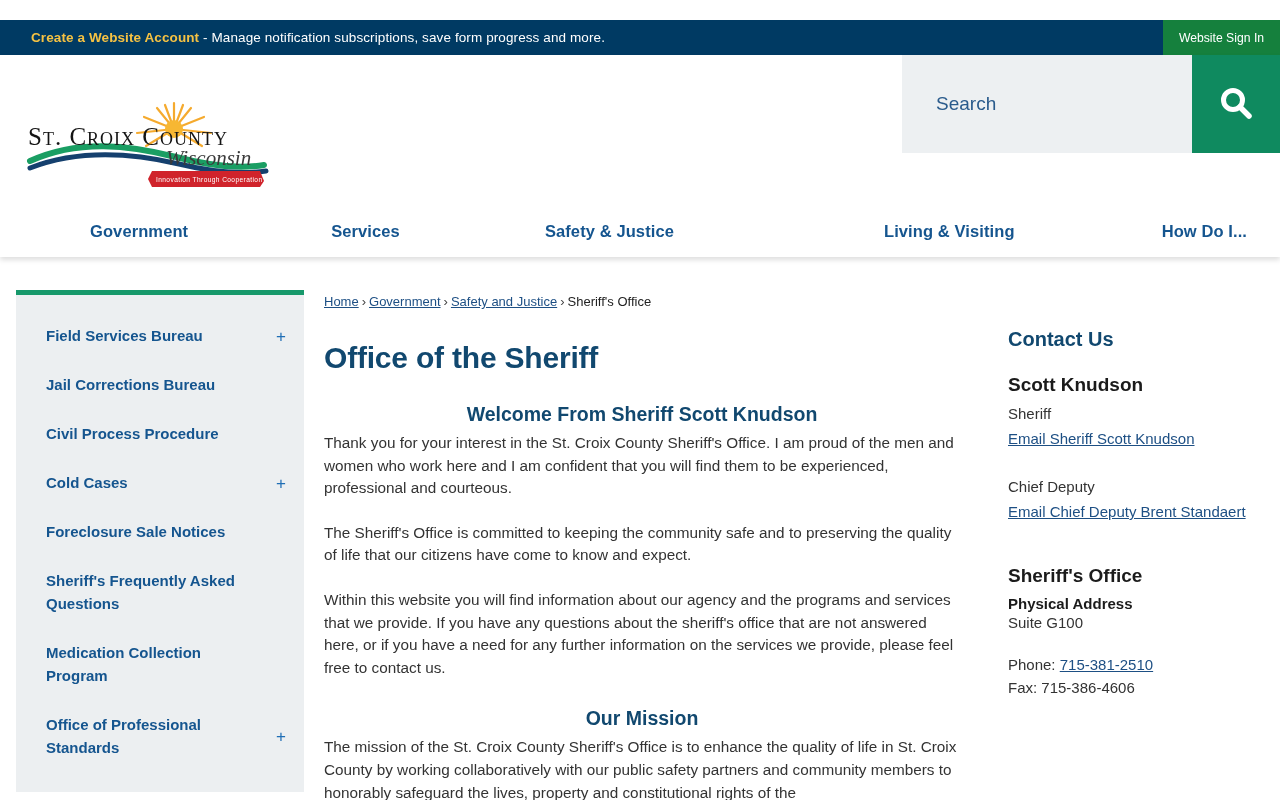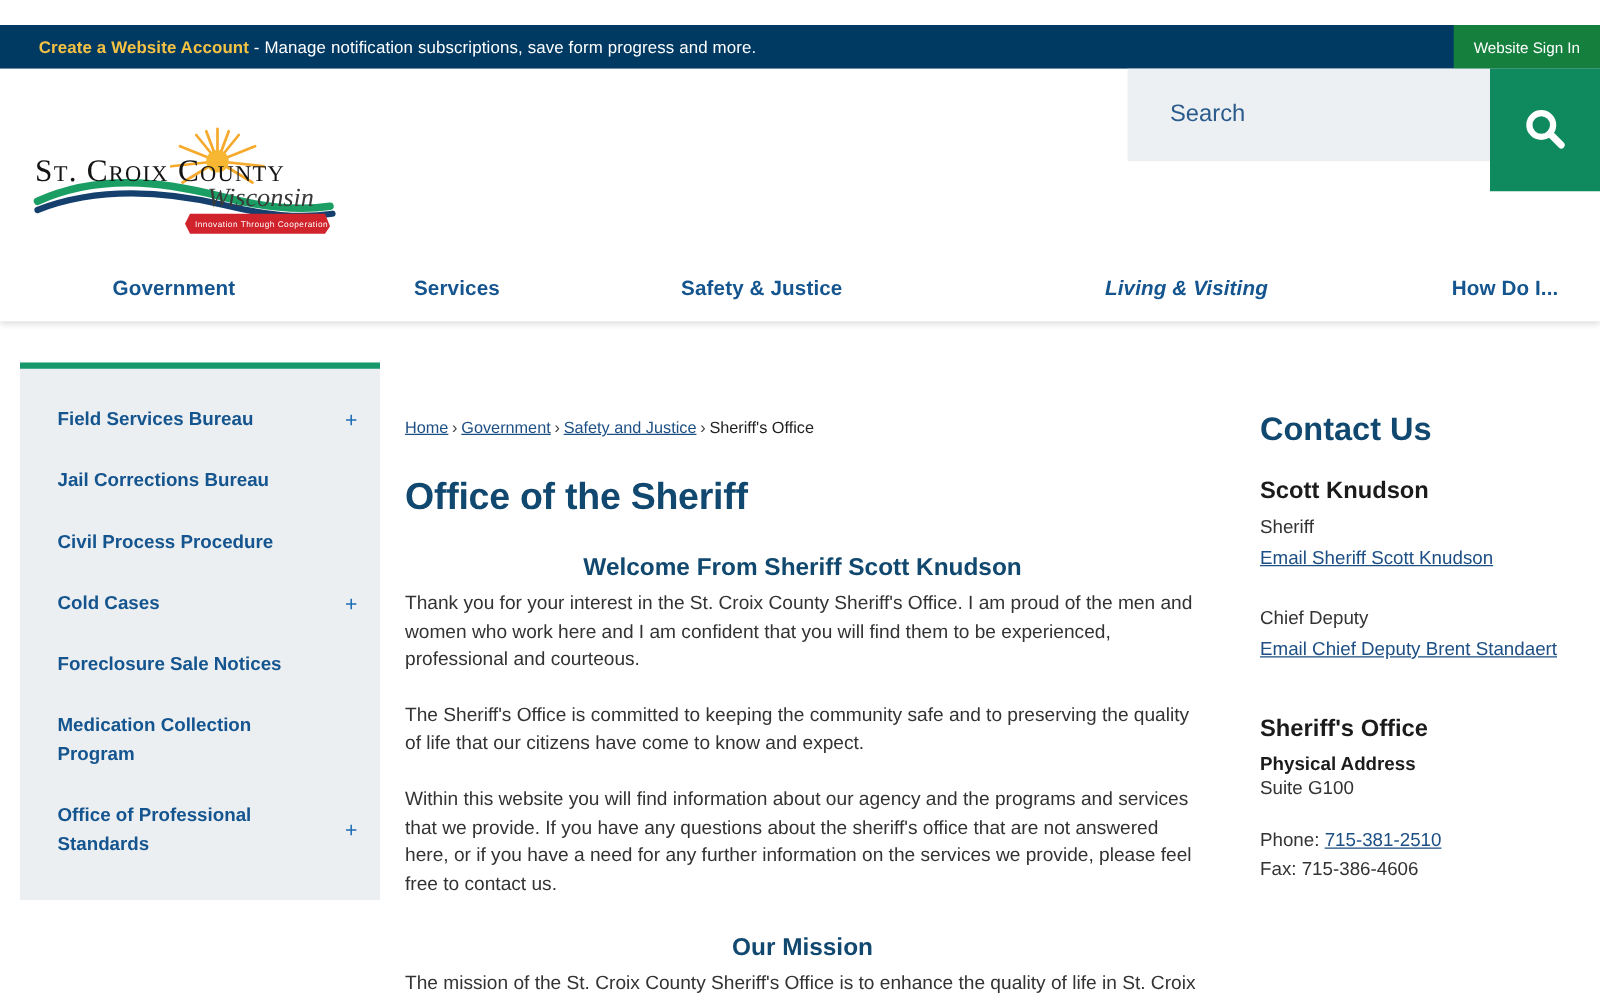--- a/index.html
+++ b/index.html
@@ -66,21 +66,21 @@
 
   
   .search-wrap {
     position: absolute;
     right: 0; top: 0;
     display: flex;
     height: 98px;
   }
   .search-input {
     width: 290px;
-    height: 74px;
+    height: 98px;
     background: #edf0f2;
     border: none;
     outline: none;
     padding: 0 0 0 34px;
     font-size: 19px;
     color: #2a5b8c;
     font-family: "Liberation Sans", sans-serif;
   }
   .search-input::placeholder { color: #2a5b8c; opacity: 1; }
   .search-btn {
@@ -106,21 +106,21 @@
     color: #15558f;
     font-size: 16.5px;
     font-weight: bold;
     cursor: pointer;
     white-space: nowrap;
     letter-spacing: .1px;
   }
   .nav-item.i0 { margin-left: 90px; }
   .nav-item.i1 { margin-left: 143px; }
   .nav-item.i2 { margin-left: 145px; }
-  .nav-item.i3 { margin-left: 210px; font-style: italic; }
+  .nav-item.i3 { margin-left: 210px; }
   .nav-item.i4 { margin-left: 147px; }
 
   
   .page {
     position: relative;
     height: 563px;
     background: #ffffff;
   }
 
   
@@ -156,21 +156,21 @@
     cursor: pointer;
   }
 
   
   .main {
     position: absolute;
     left: 324px; top: 0;
     width: 636px;
   }
   .breadcrumb {
-    padding-top: 76px;
+    padding-top: 36px;
     font-size: 13px;
     color: #222222;
     line-height: 18px;
   }
   .breadcrumb a {
     color: #1d4f84;
     text-decoration: underline;
   }
   .breadcrumb .sep { color: #444; margin: 0 3px; }
   .page-title {
@@ -196,21 +196,21 @@
 
   
   .contact {
     position: absolute;
     left: 1008px; top: 0;
     width: 256px;
   }
   .contact h2 {
     margin: 0;
     padding-top: 71px;
-    font-size: 26px;
+    font-size: 20px;
     font-weight: bold;
     color: #11486f;
   }
   .c-name {
     font-size: 19px;
     font-weight: bold;
     color: #1b1b1b;
     margin: 23px 0 0 0;
   }
   .c-role {
@@ -323,20 +323,23 @@
       <span class="lbl">Civil Process Procedure</span>
     </div>
     <div class="side-item">
       <span class="lbl">Cold Cases</span>
       <span class="plus">+</span>
     </div>
     <div class="side-item">
       <span class="lbl">Foreclosure Sale Notices</span>
     </div>
     <div class="side-item">
+      <span class="lbl">Sheriff's Frequently Asked Questions</span>
+    </div>
+    <div class="side-item">
       <span class="lbl">Medication Collection Program</span>
     </div>
     <div class="side-item">
       <span class="lbl">Office of Professional Standards</span>
       <span class="plus">+</span>
     </div>
   </nav>
 
   <main class="main">
     <div class="breadcrumb">

